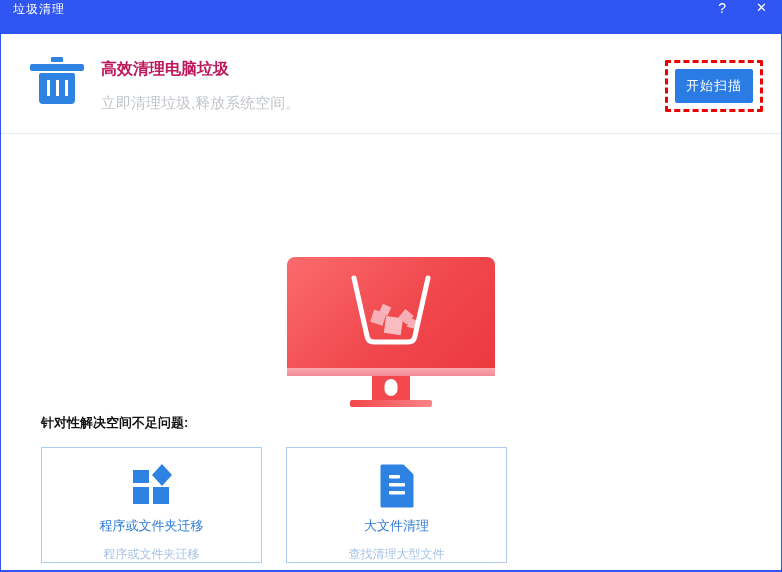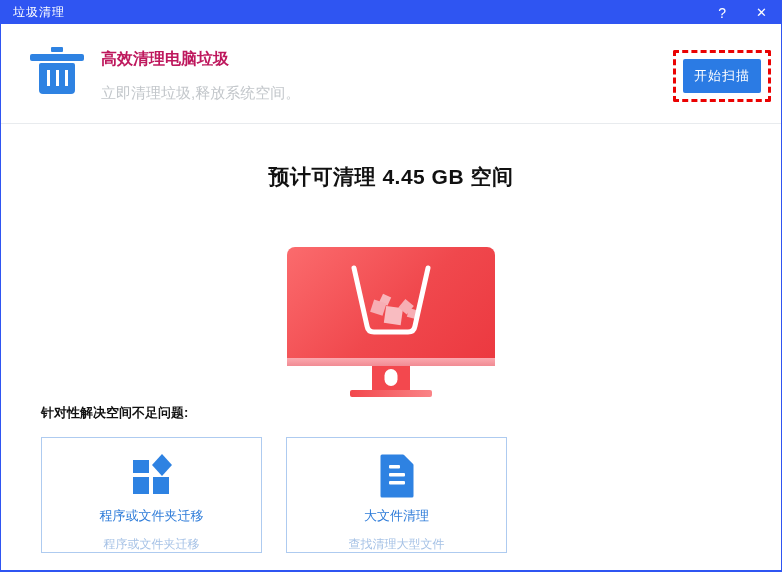--- a/index.html
+++ b/index.html
@@ -5,38 +5,38 @@
   html,body { margin:0; padding:0; background:#fff; }
   * { box-sizing:border-box; }
   .window {
     position:relative; width:782px; height:572px;
     border:1px solid #2F55F2; border-bottom-width:2px;
     background:#fff; overflow:hidden;
     font-family:"Liberation Sans","DejaVu Sans",sans-serif;
   }
   
   .titlebar {
-    height:23px; background:#2F55F2; color:#fff;
-    display:flex; align-items:center; padding:0 14px 0 12px;
+    height:33px; background:#2F55F2; color:#fff;
+    display:flex; align-items:flex-start; padding:0 14px 0 12px;
   }
   .titlebar .title { flex:1; font-size:12px; letter-spacing:1px; }
   .tb-icon { font-size:14px; margin-left:30px; cursor:pointer; line-height:1; }
   .tb-icon.close { font-size:13px; }
   
   .header { position:relative; height:100px; border-bottom:1px solid #E8EBEE; background:#fff; }
   .trash-icon { position:absolute; left:29px; top:23px; width:54px; height:47px; }
   .t-knob { position:absolute; left:21px; top:0; width:12px; height:5px; background:#2E82E2; border-radius:1px; }
   .t-lid  { position:absolute; left:0; top:7px; width:54px; height:7px; background:#2E82E2; border-radius:2px; }
   .t-body { position:absolute; left:9px; top:16px; width:36px; height:31px; background:#2E82E2;
             border-radius:2px 2px 4px 4px; display:flex; justify-content:center; gap:6px; padding-top:7px; }
   .t-stripe { width:3px; height:16px; background:#fff; }
   .header-text { position:absolute; left:100px; top:25px; }
   .header-title { font-size:16px; font-weight:bold; color:#be185d; }
   .header-subtitle { font-size:15px; color:#C3C7CB; margin-top:14px; }
-  .scan-annotation { position:absolute; right:10px; top:26px; border:3px dashed #EA0202; padding:6px 7px; border-radius:2px; }
+  .scan-annotation { position:absolute; right:18px; top:26px; border:3px dashed #EA0202; padding:6px 7px; border-radius:2px; }
   .scan-btn {
     display:block; background:#2B7BE4; color:#fff; border:none; border-radius:2px;
     font-size:13px; padding:8px 11px; font-family:inherit; cursor:pointer; letter-spacing:1px;
   }
   
   .content { position:relative; height:437px; background:#fff; }
   .headline { position:absolute; top:39px; left:0; width:100%; text-align:center;
               font-size:21px; font-weight:bold; color:#111; letter-spacing:0.5px; }
   
   .monitor { position:absolute; top:123px; left:50%; transform:translateX(-50%); width:208px; }
@@ -83,21 +83,20 @@
       <div class="header-title">高效清理电脑垃圾</div>
       <div class="header-subtitle">立即清理垃圾,释放系统空间。</div>
     </div>
     <div class="scan-annotation">
       <button class="scan-btn">开始扫描</button>
     </div>
   </div>
 
   <div class="content">
 
-    <div class="headline">预计可清理 4.45 GB 空间</div>
 
     <div class="monitor">
       <div class="screen">
         <svg class="bin-svg" width="86" height="74" viewBox="0 0 86 74">
           <g>
             <rect x="33" y="30" width="9" height="9" fill="#F8B5BA" transform="rotate(25 37 34)"></rect>
             <rect x="24" y="36" width="13" height="13" fill="#F7AEB4" transform="rotate(18 30 42)"></rect>
             <rect x="37" y="42" width="17" height="17" fill="#F9BCC1" transform="rotate(8 45 50)"></rect>
             <rect x="53" y="36" width="11" height="11" fill="#F7AEB4" transform="rotate(40 58 41)"></rect>
             <rect x="60" y="44" width="9" height="9" fill="#F7AEB4" transform="rotate(15 64 48)"></rect>

